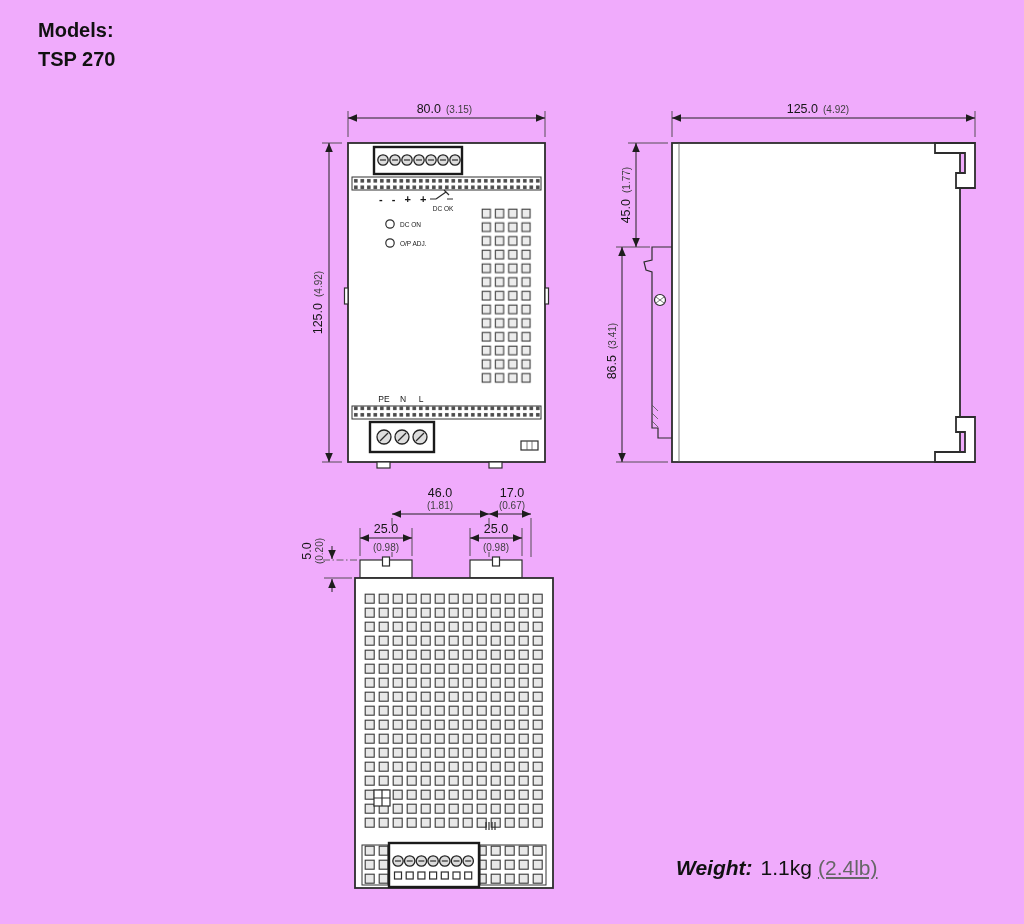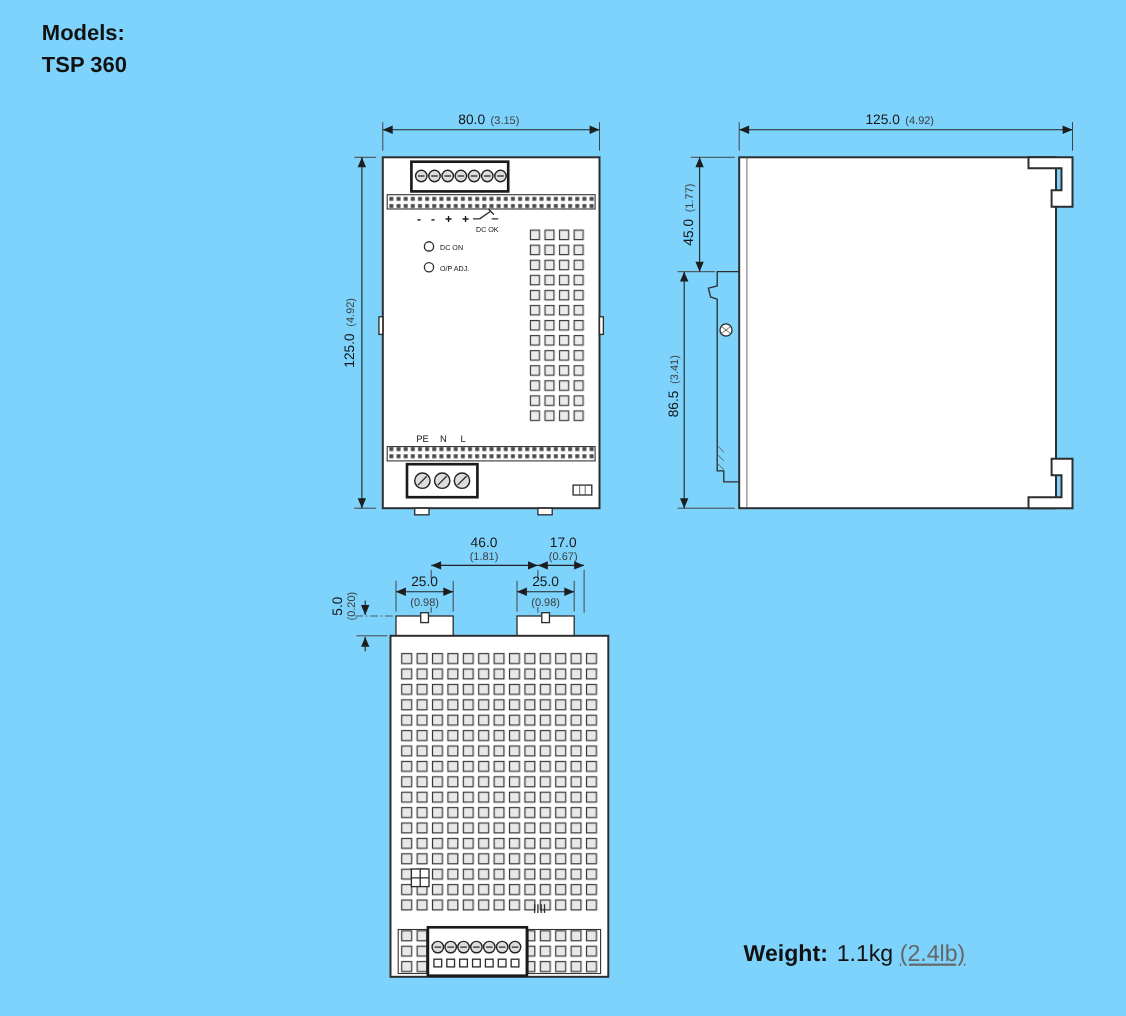--- a/index.html
+++ b/index.html
@@ -1,22 +1,22 @@
 <!DOCTYPE html>
 <html><head>
 <meta charset="utf-8">
 <style>
   * { box-sizing: border-box; }
   html, body { margin:0; padding:0; background:#ffffff; }
-  .canvas { position:relative; width:1024px; height:924px; background:#7dd3fc;
+  .canvas { position:relative; width:1024px; height:924px; background:#f0abfc;
             font-family:"Liberation Sans", sans-serif; overflow:hidden;padding-left:48px; }
   .header { position:absolute; left:38px; top:16px; color:#111; }
   .header div { font-weight:bold; font-size:20px; line-height:1.45; }
   .footer { position:absolute; left:676px; top:856px; font-size:21px; color:#111; white-space:nowrap; }
-  .footer .w-label { font-weight:bold; margin-right:8px; }
+  .footer .w-label { font-weight:bold; margin-right:8px;font-style:italic; }
   .footer .w-value { margin-right:6px; }
   .footer .w-alt { color:#666;text-decoration:underline; }
   svg { position:absolute; left:0; top:0; }
   svg text { font-family:"Liberation Sans", sans-serif; fill:#161616; }
   .dim-mm { font-size:12.5px; }
   .dim-in { font-size:10px; fill:#3f3f3f; }
   .tiny   { font-size:6.5px; }
   .small  { font-size:8.5px; }
   .polarity { font-size:11px; font-weight:bold; letter-spacing:3px; }
   .dl  { stroke:#222; stroke-width:1; fill:none; }
@@ -29,21 +29,21 @@
   .thin { stroke:#555; stroke-width:0.8; fill:none; }
   .screw { stroke:#222; stroke-width:1.3; fill:#ddd; }
 </style>
 </head>
 <body>
 
 <div class="canvas">
 
   <div class="header">
     <div>Models:</div>
-    <div>TSP 360</div>
+    <div>TSP 270</div>
   </div>
 
   <svg width="1024" height="924" viewBox="0 0 1024 924">
     <defs>
       <marker id="arr" viewBox="0 0 10 10" refX="9.5" refY="5" markerWidth="10" markerHeight="10" orient="auto-start-reverse" markerUnits="userSpaceOnUse">
         <path d="M0.5,1.2 L9.5,5 L0.5,8.8 Z" fill="#1d1d1d"></path>
       </marker>
       <pattern id="vent" width="6.5" height="6.5" patternUnits="userSpaceOnUse" patternTransform="translate(353,178)">
         <rect x="1" y="1" width="3.6" height="3.6" fill="#4a4a4a"></rect>
       </pattern>

